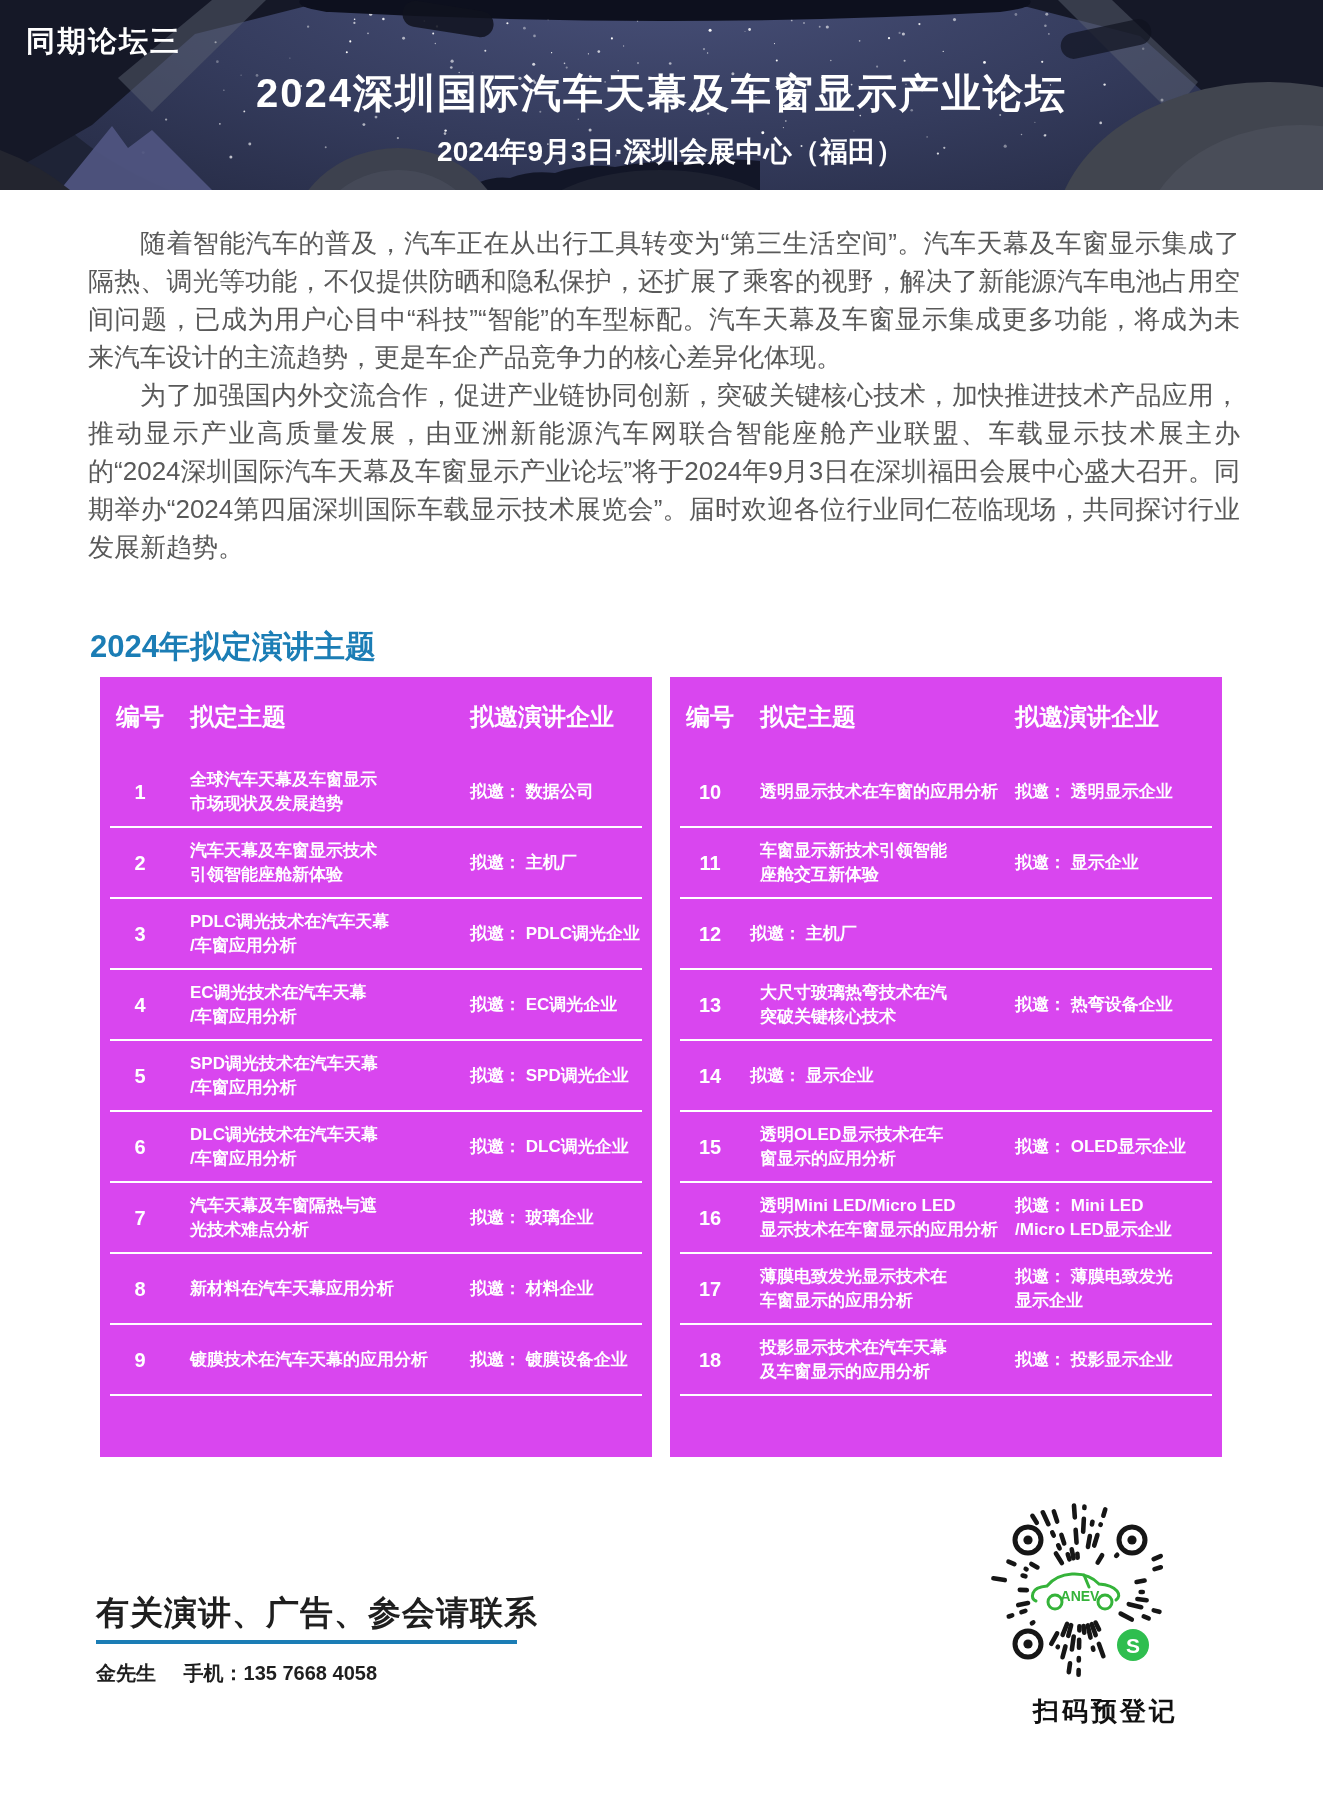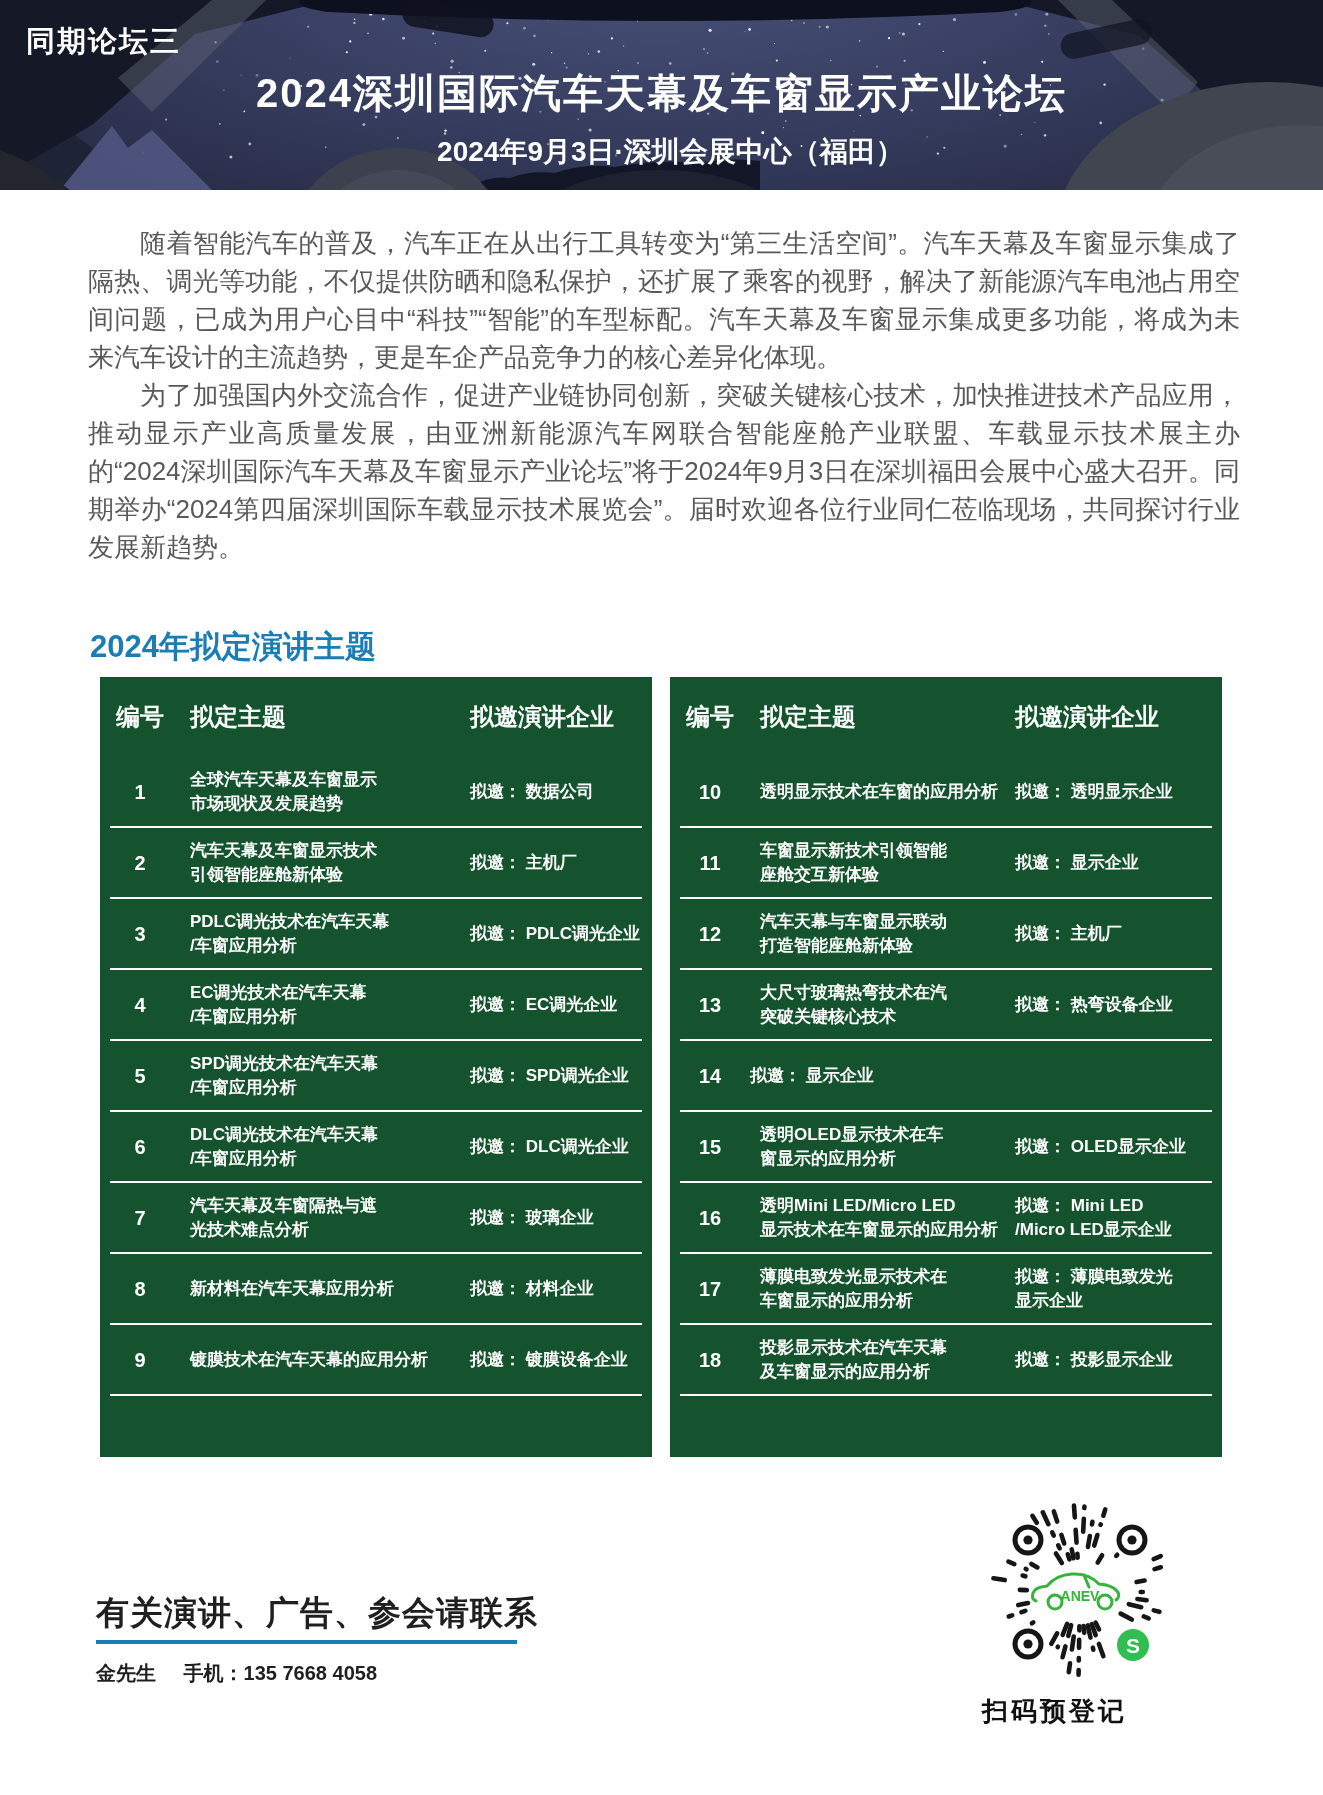--- a/index.html
+++ b/index.html
@@ -16,41 +16,41 @@
 
   
   .intro{position:absolute;top:224px;left:88px;width:1152px;font-size:26px;line-height:38px;
          color:#595959;text-align:justify;}
   .intro p{margin:0;text-indent:2em;}
 
   
   .section-title{position:absolute;top:626px;left:90px;font-size:31px;font-weight:bold;color:#1b7db5;}
 
   
-  .topic-table{position:absolute;top:677px;width:552px;height:780px;background:#14532d;color:#ffffff;overflow:hidden;}
+  .topic-table{position:absolute;top:677px;width:552px;height:780px;background:#d946ef;color:#ffffff;overflow:hidden;}
   .t-left{left:100px;}
   .t-right{left:670px;}
   .thead{display:flex;align-items:center;height:80px;font-size:24px;font-weight:bold;}
   .col-no{flex:none;width:80px;text-align:center;}
   .col-topic{flex:1;padding-left:10px;white-space:pre-line;}
   .col-invite{flex:none;white-space:pre-line;}
   .t-left .col-invite{width:182px;}
   .t-right .col-invite{width:207px;}
   .trow{display:flex;align-items:center;height:69px;font-size:17px;font-weight:bold;line-height:24px;}
   .trow .col-no{font-size:20px;}
   .tdiv{height:2px;background:#ffffff;margin:0 10px;}
 
   
   .contact-heading{position:absolute;top:1591px;left:96px;font-size:33px;font-weight:bold;color:#1f1f1f;letter-spacing:1px;}
   .contact-rule{position:absolute;top:1640px;left:96px;width:421px;height:4px;background:#1b7db5;}
   .contact-line{position:absolute;top:1660px;left:96px;font-size:20px;font-weight:bold;color:#1f1f1f;}
   .contact-line .c-name{margin-right:22px;}
 
   
-  .qr{position:absolute;left:982px;top:1502px;width:196px;text-align:left;}
+  .qr{position:absolute;left:982px;top:1502px;width:196px;text-align:right;}
   .qr-svg{display:block;margin:0 auto;}
   .qr-caption{margin-top:12px;font-size:26px;font-weight:bold;color:#111111;letter-spacing:3px;
               font-family:"DejaVu Serif","Liberation Serif",serif;}
 </style>
 </head>
 <body>
 
 <div class="page">
 
   <div class="hero">
@@ -357,22 +357,20 @@
         <div class="tdiv"></div>
         <div class="trow">
           <span class="col-no">11</span>
           <span class="col-topic">车窗显示新技术引领智能
 座舱交互新体验</span>
           <span class="col-invite">拟邀： 显示企业</span>
         </div>
         <div class="tdiv"></div>
         <div class="trow">
           <span class="col-no">12</span>
-          <span class="col-topic">汽车天幕与车窗显示联动
-打造智能座舱新体验</span>
           <span class="col-invite">拟邀： 主机厂</span>
         </div>
         <div class="tdiv"></div>
         <div class="trow">
           <span class="col-no">13</span>
           <span class="col-topic">大尺寸玻璃热弯技术在汽
 突破关键核心技术</span>
           <span class="col-invite">拟邀： 热弯设备企业</span>
         </div>
         <div class="tdiv"></div>

